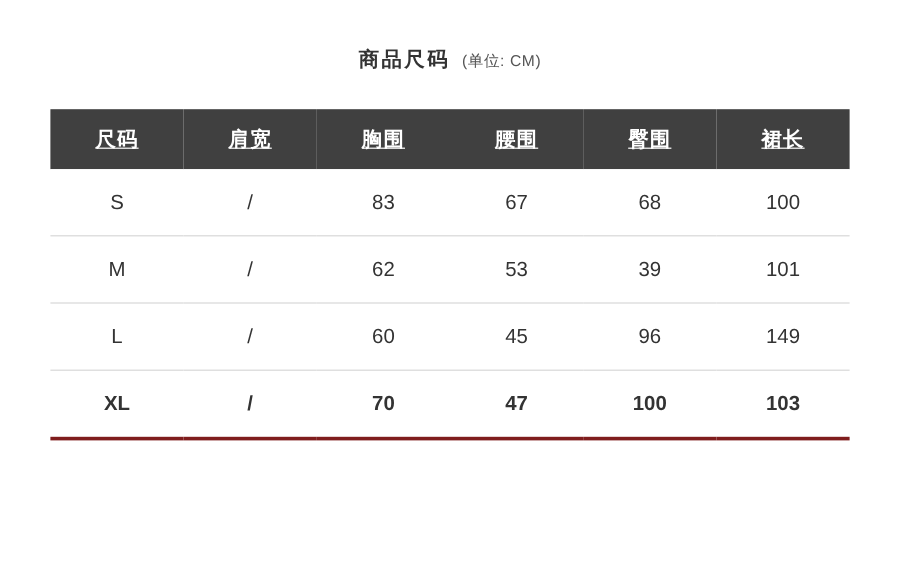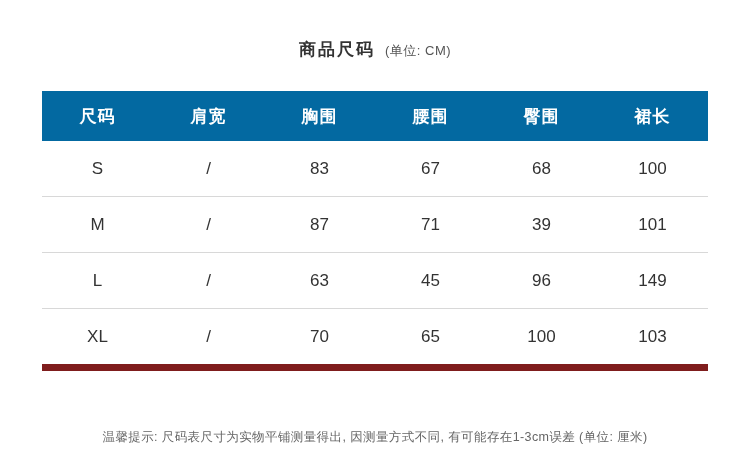--- a/index.html
+++ b/index.html
@@ -39,38 +39,40 @@
   }
   .table-wrap {
     margin: 30px 42px 0 42px;
   }
   table.size-table {
     width: 666px;
     border-collapse: collapse;
     table-layout: fixed;
   }
   table.size-table thead th {
-    background: #0369a1;
+    background: #404040;
     color: #ffffff;
     font-size: 17px;
     font-weight: bold;
     height: 48px;
     letter-spacing: 1px;
     border: none;
+    text-decoration: underline;
   }
   table.size-table tbody td {
     height: 53px;
     font-size: 17px;
     color: #333333;
     text-align: center;
     border-bottom: 1px solid #d8d8d8;
     background: #ffffff;
   }
   table.size-table tbody tr:last-child td {
-    border-bottom: 7px solid #7f1d1d;
+    border-bottom: 3px solid #7f1d1d;
+    font-weight: bold;
   }
   .note {
     position: absolute;
     left: 0;
     right: 0;
     bottom: 26px;
     text-align: center;
     font-size: 12.5px;
     color: #666666;
     letter-spacing: 0.4px;
@@ -106,43 +108,39 @@
           <td>S</td>
           <td>/</td>
           <td>83</td>
           <td>67</td>
           <td>68</td>
           <td>100</td>
         </tr>
         <tr>
           <td>M</td>
           <td>/</td>
-          <td>87</td>
-          <td>71</td>
+          <td>62</td>
+          <td>53</td>
           <td>39</td>
           <td>101</td>
         </tr>
         <tr>
           <td>L</td>
           <td>/</td>
-          <td>63</td>
+          <td>60</td>
           <td>45</td>
           <td>96</td>
           <td>149</td>
         </tr>
         <tr>
           <td>XL</td>
           <td>/</td>
           <td>70</td>
-          <td>65</td>
+          <td>47</td>
           <td>100</td>
           <td>103</td>
         </tr>
       </tbody>
     </table>
   </div>
 
-  <div class="note">
-    <span class="note-label">温馨提示:</span>
-    <span>尺码表尺寸为实物平铺测量得出, 因测量方式不同, 有可能存在1-3cm误差 (单位: 厘米)</span>
-  </div>
 
 </div>
 
 </body></html>

